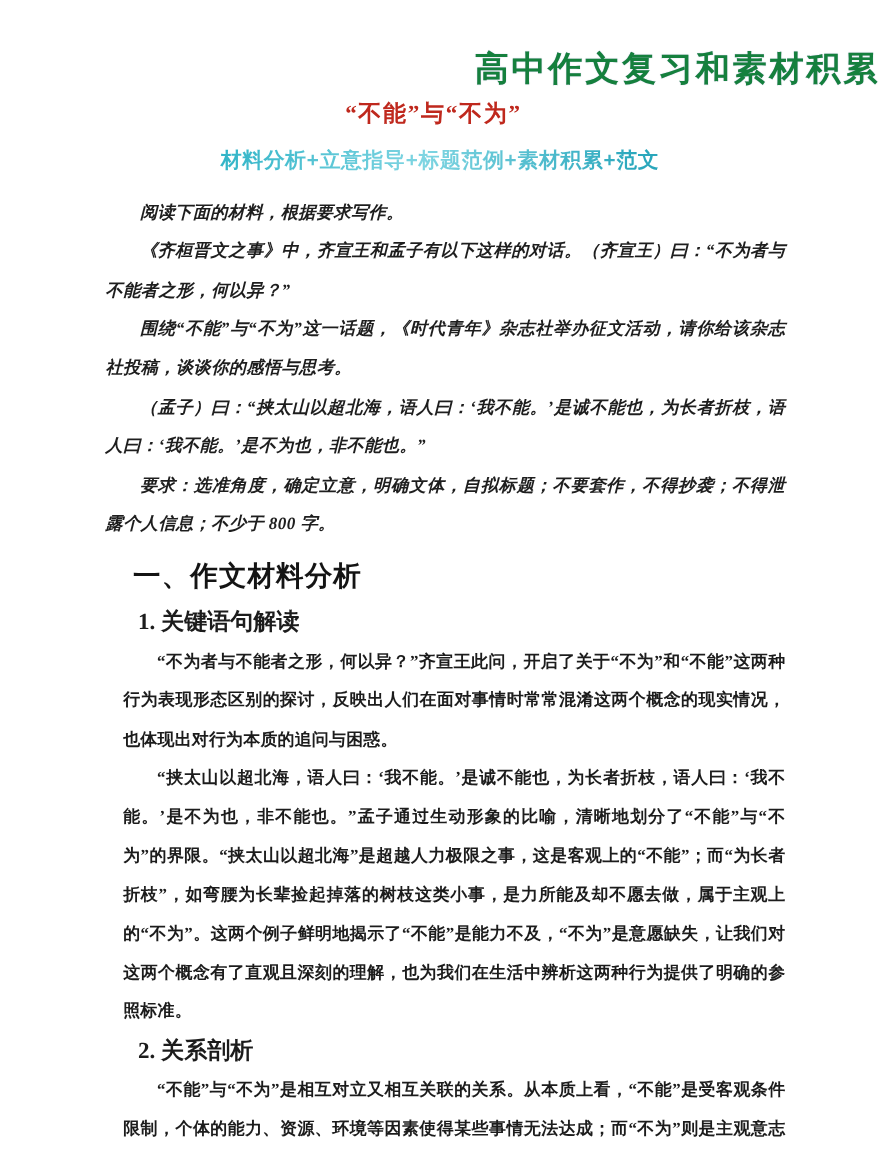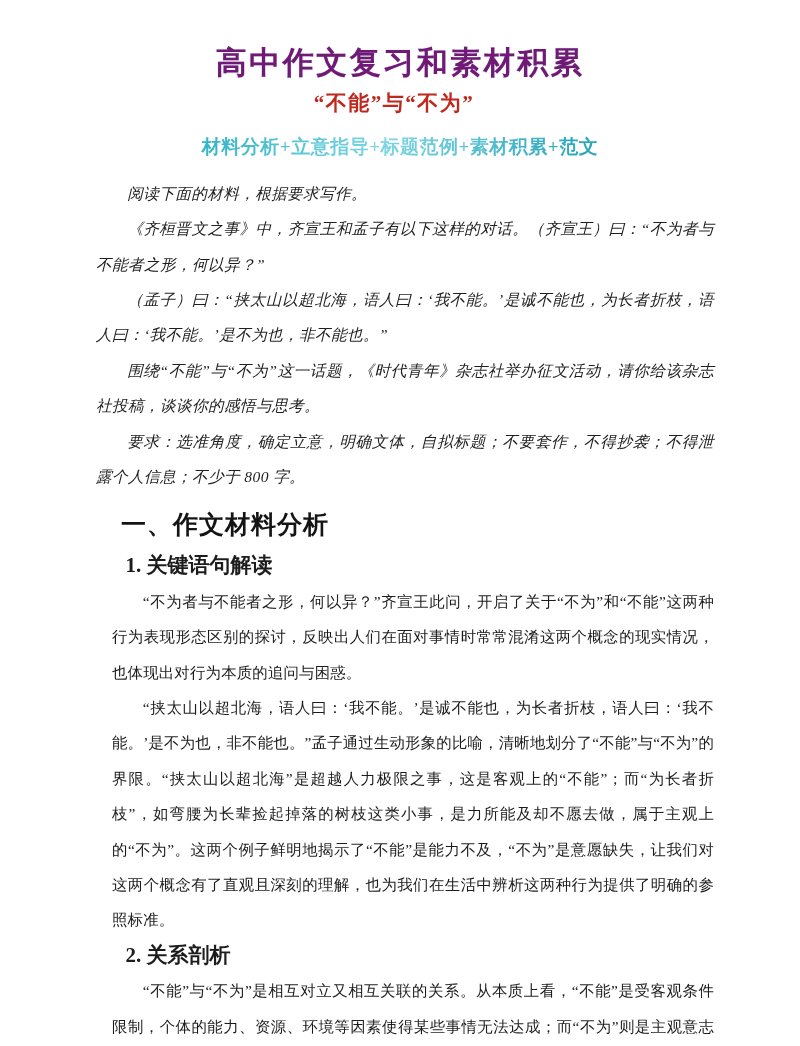--- a/index.html
+++ b/index.html
@@ -30,38 +30,39 @@
   .title-block {
     padding-top: 44px;
     text-align: center;
   }
 
   .main-title {
     font-family: "Liberation Serif", "DejaVu Serif", serif;
     font-size: 31px;
     font-weight: 700;
     letter-spacing: 2.5px;
-    color: #701a75;
+    color: #15803d;
     line-height: 1.25;
     margin: 0 0 7px 0;
     text-shadow: 0 0 1px rgba(44,44,147,0.35);
+    text-align: right;
   }
 
   .sub-title {
     font-family: "Liberation Serif", "DejaVu Serif", serif;
     font-size: 21px;
     font-weight: 700;
     letter-spacing: 1.5px;
     color: #bf281d;
     line-height: 1.3;
     margin: 0 12px 18px 0;
   }
 
   .tag-line {
-    font-family: Liberation Serif, serif;
+    font-family: Liberation Mono, monospace;
     font-size: 19px;
     font-weight: 700;
     letter-spacing: 0.5px;
     line-height: 1.3;
     margin: 0 0 12px 0;
     background-image: linear-gradient(100deg, #1793a8 0%, #27b0c4 22%, #7fd5e2 48%, #2ba8bd 72%, #168fa4 100%);
     -webkit-background-clip: text;
     background-clip: text;
     color: transparent;
     -webkit-text-fill-color: transparent;
@@ -73,20 +74,21 @@
   }
 
   p.para {
     margin: 0;
     font-size: 15.4px;
     line-height: 35.4px;
     text-align: justify;
     text-justify: inter-ideograph;
     text-indent: 2em;
     color: #1c1c1c;
+    font-weight: bold;
   }
 
   
   p.material {
     font-family: "Liberation Serif", "DejaVu Serif", serif;
     font-style: italic;
     font-size: 15.6px;
     letter-spacing: 0.4px;
     color: #1e1e1e;
   }
@@ -131,23 +133,23 @@
     <div class="sub-title">“不能”与“不为”</div>
     <div class="tag-line">材料分析+立意指导+标题范例+素材积累+范文</div>
   </div>
 
   <div class="body-area">
 
     <p class="para material">阅读下面的材料，根据要求写作。</p>
 
     <p class="para material">《齐桓晋文之事》中，齐宣王和孟子有以下这样的对话。（齐宣王）曰：“不为者与不能者之形，何以异？”</p>
 
+    <p class="para material">围绕“不能”与“不为”这一话题，《时代青年》杂志社举办征文活动，请你给该杂志社投稿，谈谈你的感悟与思考。</p>
+
     <p class="para material">（孟子）曰：“挟太山以超北海，语人曰：‘我不能。’是诚不能也，为长者折枝，语人曰：‘我不能。’是不为也，非不能也。”</p>
-
-    <p class="para material">围绕“不能”与“不为”这一话题，《时代青年》杂志社举办征文活动，请你给该杂志社投稿，谈谈你的感悟与思考。</p>
 
     <p class="para material">要求：选准角度，确定立意，明确文体，自拟标题；不要套作，不得抄袭；不得泄露个人信息；不少于 800 字。</p>
 
     <h2 class="section-heading">一、作文材料分析</h2>
 
     <h3 class="sub-heading">1. 关键语句解读</h3>
 
     <p class="para analysis">“不为者与不能者之形，何以异？”齐宣王此问，开启了关于“不为”和“不能”这两种行为表现形态区别的探讨，反映出人们在面对事情时常常混淆这两个概念的现实情况，也体现出对行为本质的追问与困惑。</p>
 
     <p class="para analysis">“挟太山以超北海，语人曰：‘我不能。’是诚不能也，为长者折枝，语人曰：‘我不能。’是不为也，非不能也。”孟子通过生动形象的比喻，清晰地划分了“不能”与“不为”的界限。“挟太山以超北海”是超越人力极限之事，这是客观上的“不能”；而“为长者折枝”，如弯腰为长辈捡起掉落的树枝这类小事，是力所能及却不愿去做，属于主观上的“不为”。这两个例子鲜明地揭示了“不能”是能力不及，“不为”是意愿缺失，让我们对这两个概念有了直观且深刻的理解，也为我们在生活中辨析这两种行为提供了明确的参照标准。</p>

